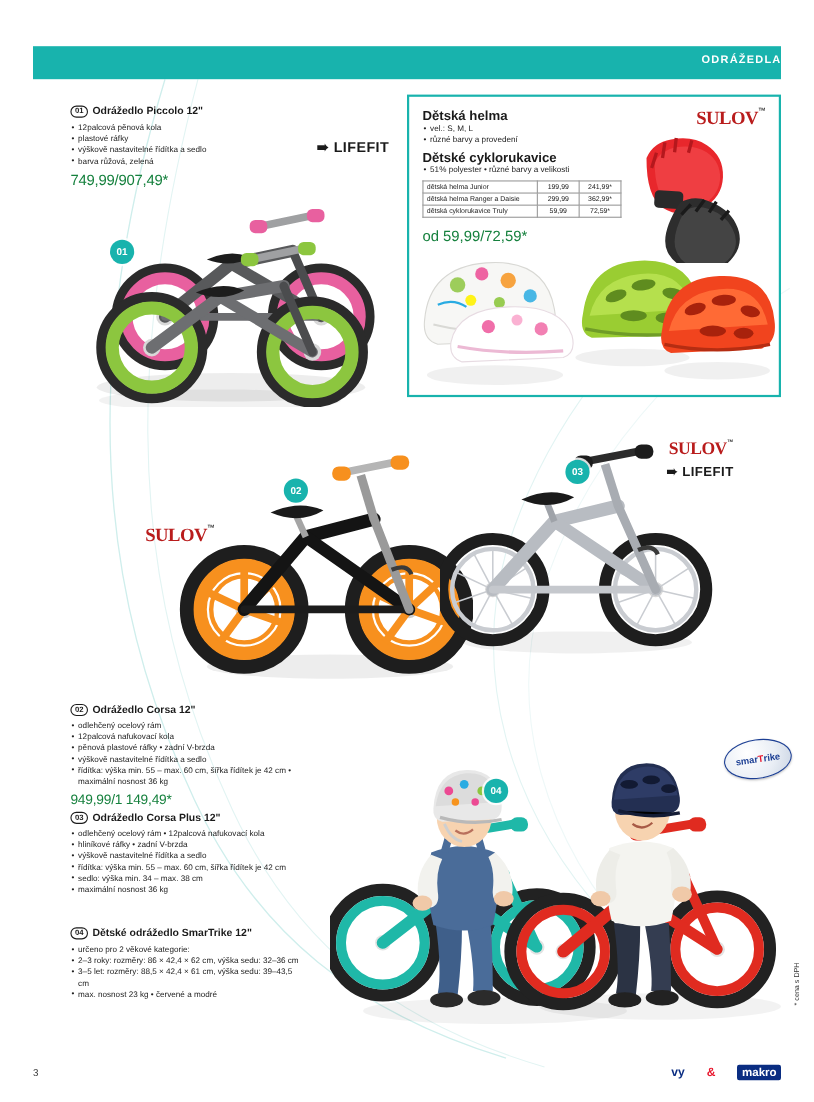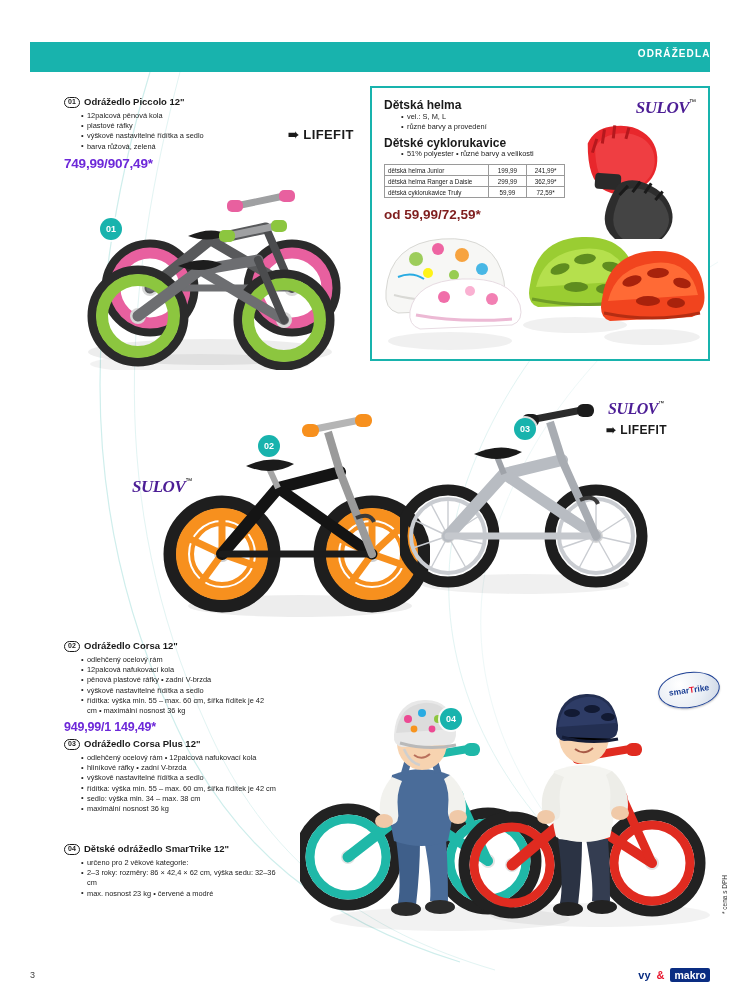--- a/index.html
+++ b/index.html
@@ -35,27 +35,26 @@
     vertical-align: middle;
   }
   .prod-title {
     font-size: 9.5px; font-weight: bold; color:#1a1a1a;
     margin: 0 0 3px 0; line-height: 12px;
   }
   ul.bullets { list-style:none; margin:0; padding:0; }
   ul.bullets li {
     font-size: 7.4px; color:#222; line-height: 10.2px; padding-left: 7px;
     position: relative;
-    margin-left: 16px;
   }
   ul.bullets li:before {
     content:"•"; position:absolute; left:1px; top:-0.5px; font-size:7.4px; color:#222;
   }
   .price {
-    font-size: 13.5px; font-weight: bold; color:#6d28d9; margin-top:4px;
+    font-size: 13.5px; font-weight: normal; color:#15803d; margin-top:4px;
     letter-spacing: -0.2px;
   }
   .price.small { font-size: 12.5px; }
   
   .callout {
     position:absolute; width:22px; height:22px; border-radius:50%;
     background:#18b3ad; color:#fff; font-size:9px; font-weight:bold;
     display:flex; align-items:center; justify-content:center;
     box-shadow: 0 0 0 2px rgba(255,255,255,0.85);
   }
@@ -71,43 +70,43 @@
   .promo-table {
     border-collapse: collapse; font-size:6.3px; color:#1a1a1a;
   }
   .promo-table td {
     border:0.6px solid #9a9a9a; padding:1.5px 3px; height:9px;
   }
   .promo-table td.name { width:104px; }
   .promo-table td.p1 { width:38px; text-align:center; }
   .promo-table td.p2 { width:38px; text-align:center; }
   .promo-price {
-    font-size:13.5px; font-weight:bold; color:#7f1d1d; margin-top:5px;
+    font-size:13.5px; font-weight:normal; color:#15803d; margin-top:5px;
   }
   
   .logo-sulov {
-    font-family:"Liberation Serif", serif; font-style:italic; font-weight:bold;
-    letter-spacing:-0.5px; color:#4c1d95;
+    font-family:"Liberation Serif", serif; font-weight:bold;
+    letter-spacing:-0.5px; color:#b91c1c;
   }
   .logo-lifefit {
     font-weight:bold; letter-spacing:0.4px; color:#1a1a1a;
   }
   .logo-lifefit .mark { color:#1a1a1a; font-weight:bold; }
   
   .page-num {
     position:absolute; left:30px; bottom:22px; font-size:9px; color:#444;
   }
   .footnote {
     position:absolute; right:12px; bottom:88px;
     font-size:6.5px; color:#333;
     writing-mode: vertical-rl; transform: rotate(180deg);
   }
   .makro {
     position:absolute; right:30px; bottom:20px;
-    display:flex; align-items:center; gap:6px;
+    display:flex; align-items:center; gap:20px;
     font-size:11px; font-weight:bold; color:#0a2d82;
   }
   .makro .vy { color:#0a2d82; }
   .makro .box { background:#0a2d82; color:#fff; padding:1px 4px; border-radius:2px; font-size:10.5px;}
   .makro .amp { color:#e8152c; font-size:11px; }
   
   .smartrike {
     position:absolute; right: 20px; top: 672px;
     width: 62px; height: 36px; border-radius:50%;
     background: radial-gradient(circle at 35% 30%, #ffffff 0%, #e9eef5 55%, #c9d3e2 100%);
@@ -437,20 +436,21 @@
     </ul>
   </div>
 
   <div class="art" style="left:64px; top:843px; width:212px;">
     <div class="prod-title">
       <span class="num-badge">04</span><span>Dětské odrážedlo SmarTrike 12"</span>
     </div>
     <ul class="bullets">
       <li>určeno pro 2 věkové kategorie:</li>
       <li>2–3 roky: rozměry: 86 × 42,4 × 62 cm, výška sedu: 32–36 cm</li>
+      <li>3–5 let: rozměry: 88,5 × 42,4 × 61 cm, výška sedu: 39–43,5 cm</li>
       <li>max. nosnost 23 kg • červené a modré</li>
     </ul>
   </div>
 
   <div class="kids-photo">
     <svg width="410" height="310" viewBox="0 0 410 310">
 
       <ellipse cx="150" cy="294" rx="120" ry="12" fill="#000" opacity="0.05"></ellipse>
       <ellipse cx="300" cy="290" rx="110" ry="12" fill="#000" opacity="0.05"></ellipse>
 

